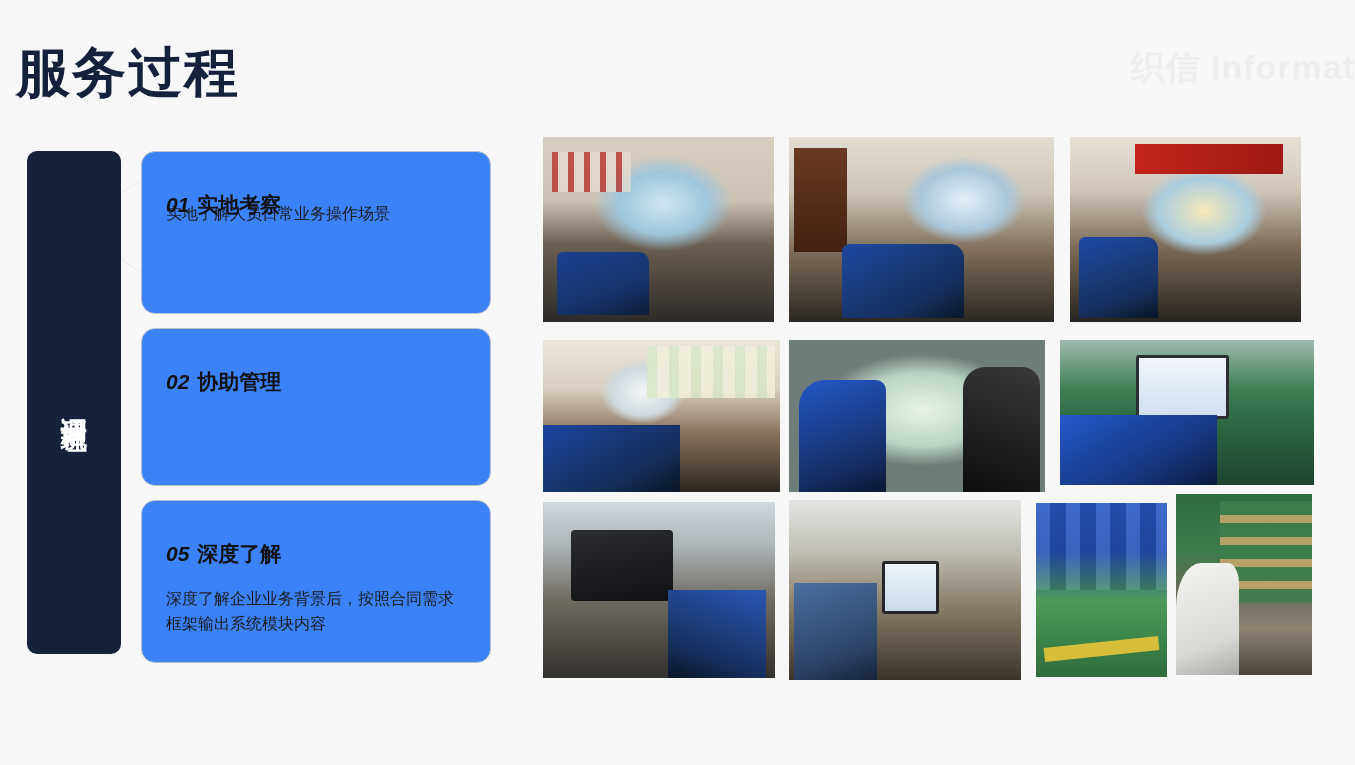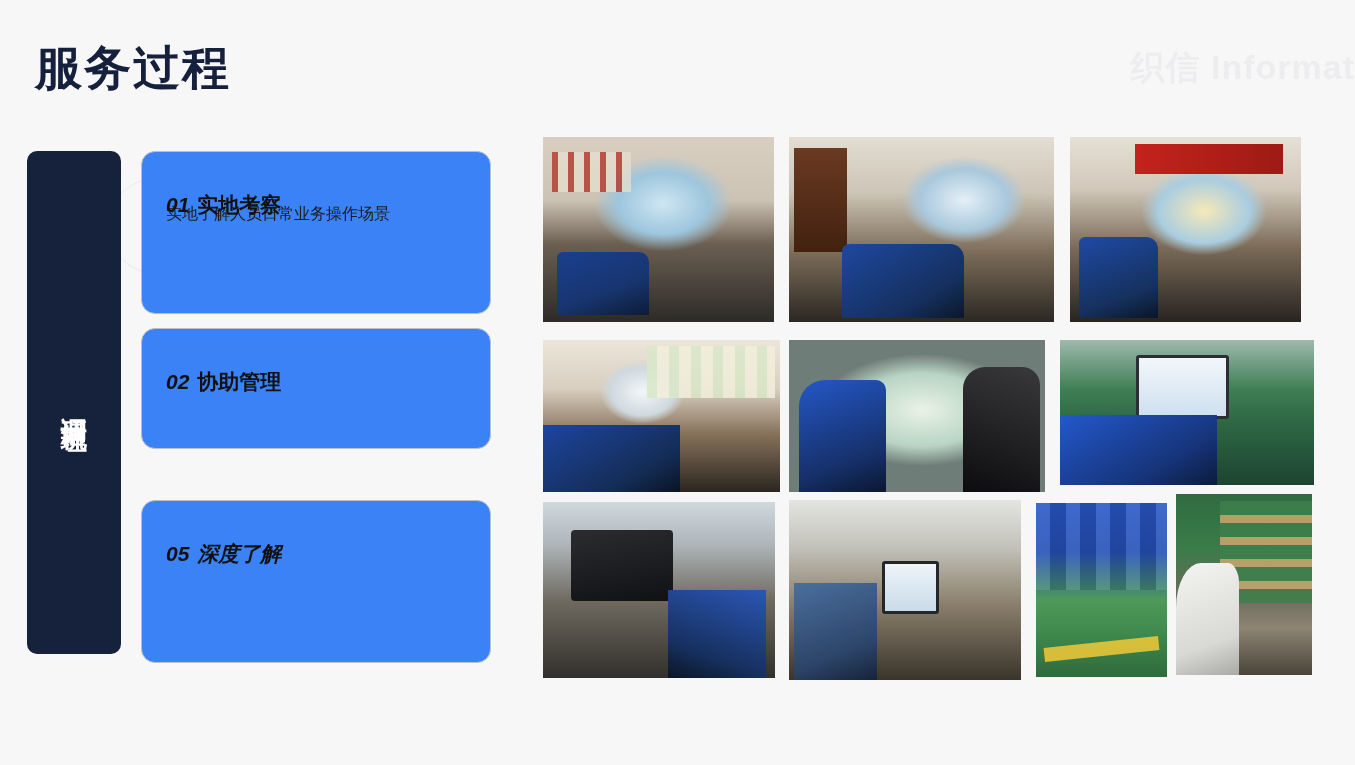--- a/index.html
+++ b/index.html
@@ -9,23 +9,23 @@
     height: 765px;
     background: #f7f7f8;
     font-family: "Liberation Sans", "DejaVu Sans", sans-serif;
     overflow: hidden;
     position: relative;
   }
 
   
   .page-title {
     position: absolute;
-    left: 35px;
+    left: 16px;
     top: 40px;
-    font-size: 47px;
+    font-size: 54px;
     font-weight: 700;
     color: #14203c;
     letter-spacing: 2px;
     line-height: 1.2;
   }
 
   .watermark {
     position: absolute;
     right: 0px;
     top: 45px;
@@ -85,40 +85,40 @@
   .step-card {
     position: absolute;
     left: 0;
     width: 350px;
     background: #3b82f6;
     border: 1px solid #b9c0cc;
     border-radius: 14px;
     padding: 40px 24px 20px 24px;
   }
   .step-card.c1 { top: 0px;   height: 163px; }
-  .step-card.c2 { top: 177px; height: 121px; }
+  .step-card.c2 { top: 177px; height: 158px; }
   .step-card.c3 { top: 349px; height: 163px; }
 
   .step-head {
     font-size: 21px;
     font-weight: 700;
     color: #111111;
     font-style: italic;
     line-height: 1.25;
     white-space: nowrap;
   }
   .step-head .num {
     font-style: italic;
     font-weight: 700;
     margin-right: 8px;
   }
   .step-head .ttl {
     font-style: normal;
   }
-  .step-head.italic-title .ttl { font-style: italic; }
+  .step-head.italic-title .ttl { }
 
   
   .step-card.c1 .step-head {
     white-space: normal;
     width: 130px;
     position: relative;
     z-index: 3;
   }
 
   .step-desc {
@@ -352,20 +352,21 @@
   <div class="step-card c2">
     <div class="step-head">
       <span class="num">02</span><span class="ttl">协助管理</span>
     </div>
   </div>
 
   <div class="step-card c3">
     <div class="step-head italic-title">
       <span class="num">05</span><span class="ttl">深度了解</span>
     </div>
+    <div class="step-desc">深度了解企业业务背景后，按照合同需求框架输出系统模块内容</div>
   </div>
 
 </div>
 
 <div class="gallery">
 
   <div class="photo" style="left:543px; top:137px; width:231px; height:185px;">
     <div class="ph-inner sc-meeting-a"></div>
   </div>
   <div class="photo" style="left:789px; top:137px; width:265px; height:185px;">

